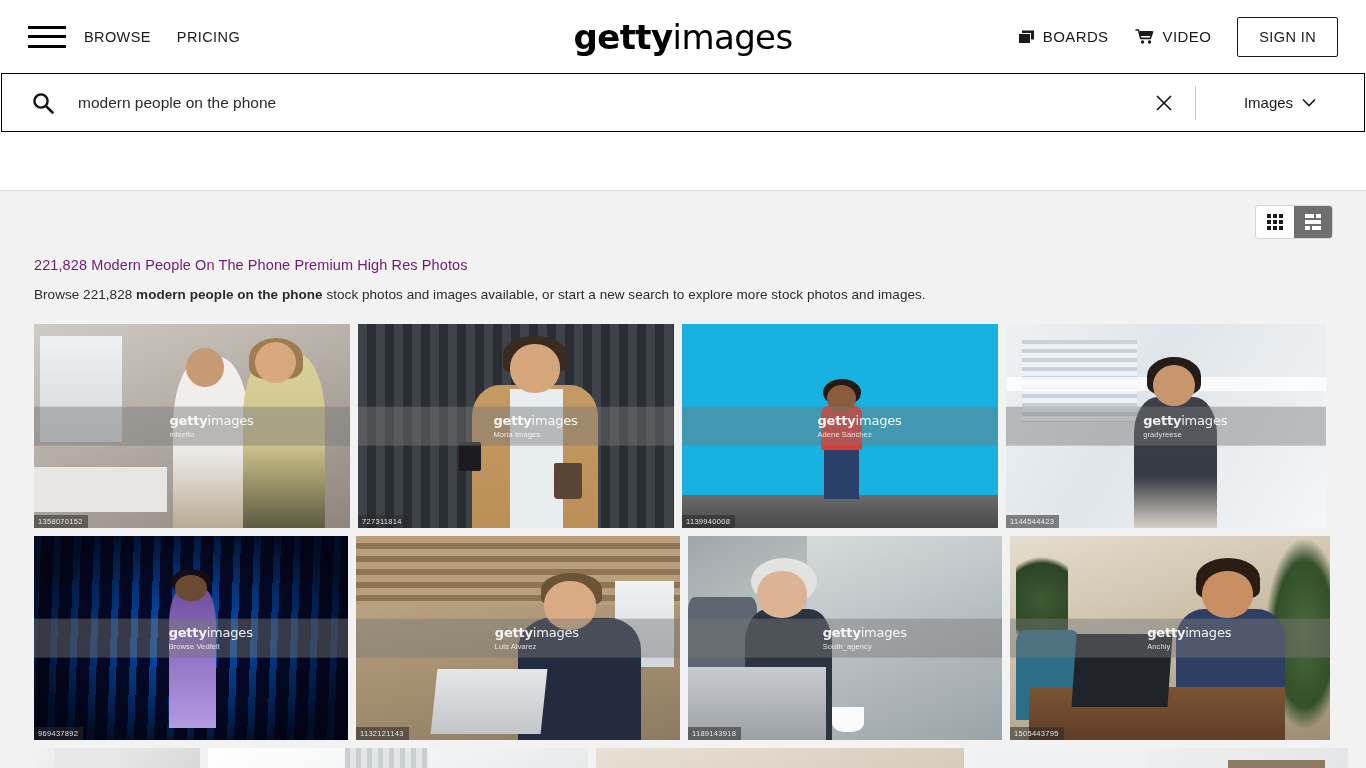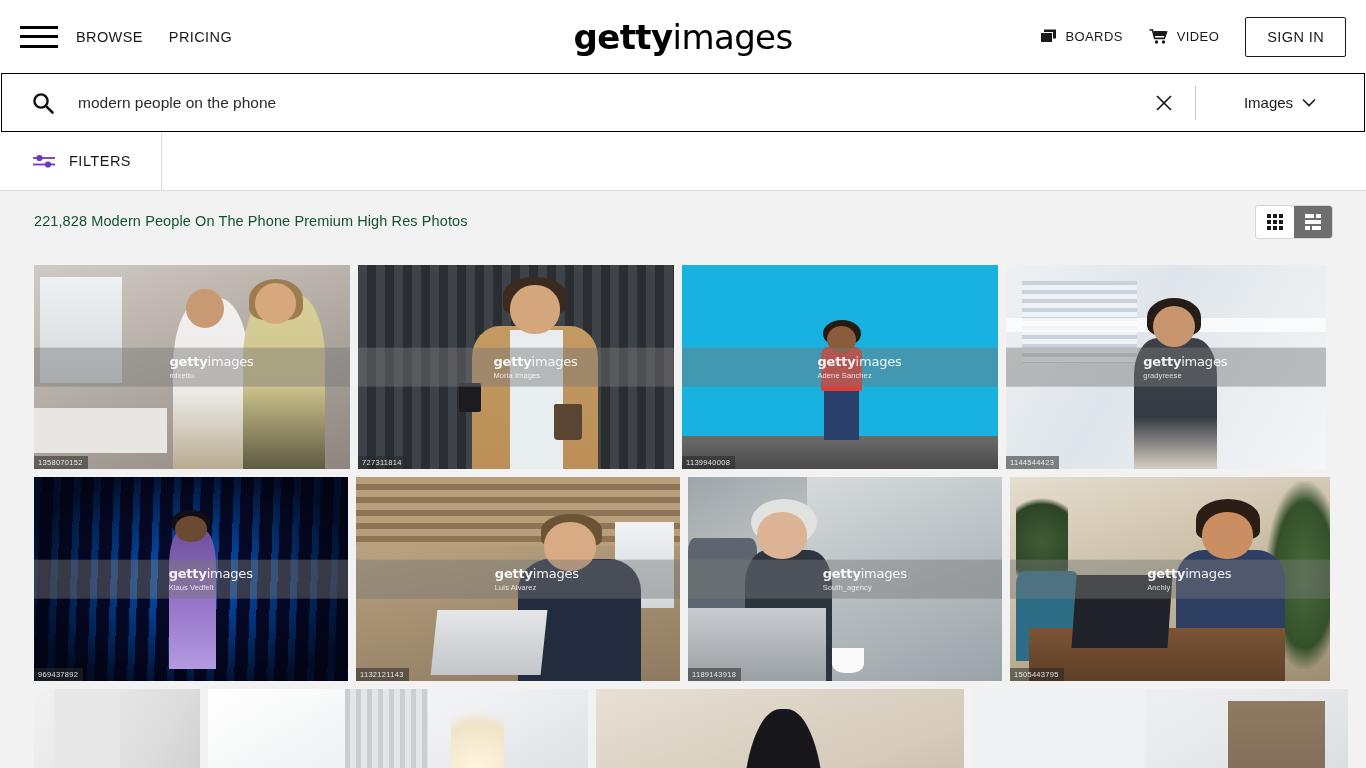--- a/index.html
+++ b/index.html
@@ -15,21 +15,21 @@
   }
 
   
   .header {
     height: 73px;
     width: 100%;
     background: #ffffff;
     display: flex;
     align-items: center;
     position: relative;
-    padding: 0 20px;
+    padding: 0 28px;
   }
 
   .header-left {
     display: flex;
     align-items: center;
     gap: 0;
   }
 
   .hamburger {
     width: 38px;
@@ -75,23 +75,23 @@
 
   .header-right {
     margin-left: auto;
     display: flex;
     align-items: center;
     gap: 0;
   }
 
   .header-action {
     display: flex;
-    align-items: center;
+    align-items: flex-end;
     gap: 8px;
-    font-size: 13px;
+    font-size: 15px;
     letter-spacing: 0.4px;
     color: #1a1a1a;
     cursor: pointer;
     margin-right: 26px;
     white-space: nowrap;
   }
 
   .icon-svg { display: block; }
 
   .signin-btn {
@@ -217,24 +217,25 @@
     position: relative;
   }
 
   .results-header {
     padding: 22px 34px 0 34px;
     position: relative;
   }
 
   .results-title {
     font-size: 14.5px;
-    color: #14532d;
+    color: #701a75;
     font-weight: 400;
     letter-spacing: 0.1px;
     margin-bottom: 14px;
+    margin-top: 44px;
   }
 
   .results-desc {
     font-size: 13.5px;
     color: #2b2b2b;
     letter-spacing: 0.05px;
   }
   .results-desc b { font-weight: 700; }
 
   .view-toggle {
@@ -477,36 +478,28 @@
     <span>Images</span>
     <span>
       <svg class="icon-svg" width="14" height="9" viewBox="0 0 14 9">
         <polyline points="1,1.5 7,7.5 13,1.5" fill="none" stroke="#1a1a1a" stroke-width="1.6"></polyline>
       </svg>
     </span>
   </div>
 </div>
 
 <div class="filterbar">
-  <div class="filters-cell">
-    <span>
-      <svg class="icon-svg" width="24" height="16" viewBox="0 0 24 16">
-        <line x1="1" y1="5" x2="23" y2="5" stroke="#6c34c9" stroke-width="1.8"></line>
-        <line x1="1" y1="11.5" x2="23" y2="11.5" stroke="#6c34c9" stroke-width="1.8"></line>
-        <circle cx="7.5" cy="5" r="3.1" fill="#6c34c9"></circle>
-        <circle cx="16" cy="11.5" r="3.1" fill="#6c34c9"></circle>
-      </svg>
-    </span>
-    <span class="filters-label">FILTERS</span>
-  </div>
 </div>
 
 <div class="results">
   <div class="results-header">
     <div class="results-title">221,828 Modern People On The Phone Premium High Res Photos</div>
+    <div class="results-desc">
+      <span>Browse 221,828 </span><b>modern people on the phone</b><span> stock photos and images available, or start a new search to explore more stock photos and images.</span>
+    </div>
 
     <div class="view-toggle">
       <button class="view-btn">
         <svg class="icon-svg" width="16" height="16" viewBox="0 0 16 16">
           <rect x="0" y="0" width="4" height="4" fill="#1a1a1a"></rect>
           <rect x="6" y="0" width="4" height="4" fill="#1a1a1a"></rect>
           <rect x="12" y="0" width="4" height="4" fill="#1a1a1a"></rect>
           <rect x="0" y="6" width="4" height="4" fill="#1a1a1a"></rect>
           <rect x="6" y="6" width="4" height="4" fill="#1a1a1a"></rect>
           <rect x="12" y="6" width="4" height="4" fill="#1a1a1a"></rect>
@@ -598,21 +591,21 @@
       <div class="tile" style="width:314px">
         <div class="tile-photo sc p-neon">
           <div class="tun"></div>
             <div class="vig"></div>
           <div class="fig"></div>
             <div class="hair"></div>
             <div class="head"></div>
         </div>
         <div class="wm">
           <div class="wm-logo"><b>getty</b><span>images</span></div>
-          <div class="wm-credit">Klaus Vedfelt</div>
+          <div class="wm-credit">Browse Vedfelt</div>
         </div>
         <div class="tile-id">969437892</div>
       </div>
 
       <div class="tile" style="width:324px">
         <div class="tile-photo sc p-loft">
           <div class="ceil"></div>
             <div class="win"></div>
           <div class="body"></div>
             <div class="hair"></div>

